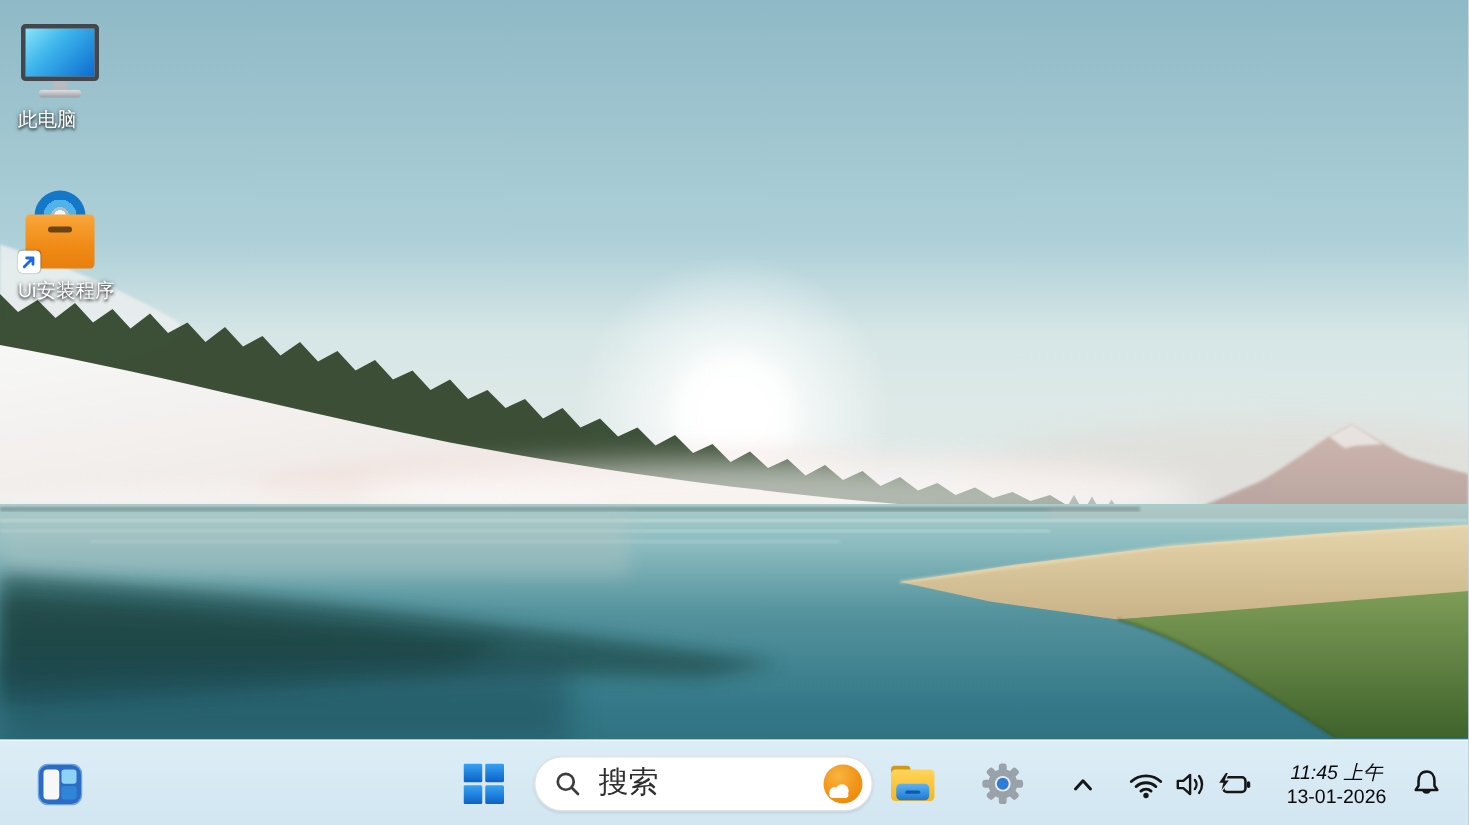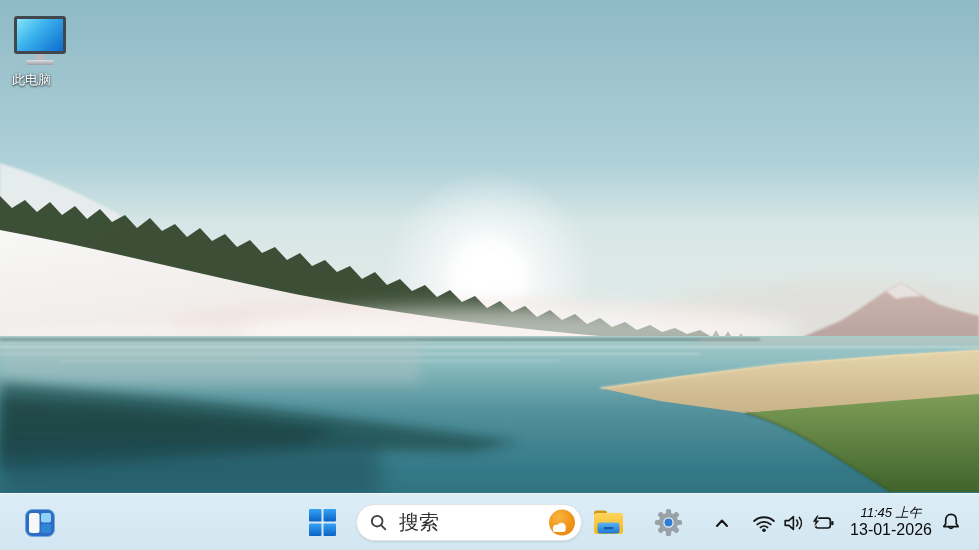--- a/index.html
+++ b/index.html
@@ -30,21 +30,21 @@
   .taskbar{position:absolute;left:0;right:0;bottom:0;height:57px;z-index:3;
      background:linear-gradient(#dcedf6,#d2e6f1);border-top:1px solid rgba(255,255,255,.65);box-sizing:border-box;}
   .tb-btn{position:absolute;top:0;height:57px;display:flex;align-items:center;justify-content:center;}
   .search-pill{position:absolute;left:356px;top:10px;width:226px;height:37px;border-radius:19px;background:#fff;
      border:1px solid #dfe3e6;box-shadow:0 1px 2px rgba(0,0,0,.10);display:flex;align-items:center;padding:0 5px 0 12px;box-sizing:border-box;}
   .search-pill input{flex:1;border:none;outline:none;background:transparent;font-size:20px;color:#2e2e2e;margin-left:9px;font-family:"Liberation Sans",sans-serif;min-width:0;}
   .search-pill input::placeholder{color:#2f2f2f;opacity:1;}
   .weather-chip{width:28px;height:28px;flex:0 0 auto;}
   .clock{position:absolute;left:848px;top:0;width:86px;height:57px;display:flex;flex-direction:column;align-items:center;justify-content:center;line-height:1.18;color:#0a0a0a;}
   .clock .t1{font-size:13px;font-style:italic;}
-  .clock .t2{font-size:16px;}
+  .clock .t2{font-size:13px;}
 </style>
 </head>
 <body>
 
 <div class="screen">
 
   <svg class="wallpaper" width="979" height="550" viewBox="0 0 979 550" xmlns="http://www.w3.org/2000/svg">
     <defs>
       <linearGradient id="sky" x1="0" y1="0" x2="0" y2="1">
         <stop offset="0" stop-color="#8fb9c6"></stop>
@@ -139,20 +139,34 @@
     <div class="art">
       <div class="monitor">
         <div class="mon-screen"></div>
         <div class="mon-neck"></div>
         <div class="mon-base"></div>
       </div>
     </div>
     <div class="desk-label">此电脑</div>
   </div>
 
+  <div class="desk-icon" style="top:126px;">
+    <div class="art">
+      <div class="inst-disc"></div>
+      <div class="inst-box">
+          <div class="inst-slot"></div>
+        </div>
+      <div class="shortcut-badge">
+        <svg width="11" height="11" viewBox="0 0 11 11">
+            <path d="M2.2,8.8 L8,3 M8,3 H3.8 M8,3 V7.2" stroke="#1b6ae0" stroke-width="1.9" fill="none" stroke-linecap="round" stroke-linejoin="round"></path>
+          </svg>
+      </div>
+    </div>
+    <div class="desk-label">Ui安装程序</div>
+  </div>
 
 
   <div class="taskbar">
 
     <div class="tb-btn" style="left:20px;width:40px;">
       <svg width="30" height="28" viewBox="0 0 30 28">
         <rect x="0.5" y="0.5" width="29" height="27" rx="7" fill="#2d6cc4" stroke="#6fa6e0" stroke-width="1"></rect>
         <rect x="4" y="4" width="10.5" height="20" rx="2.5" fill="#f6f8f7"></rect>
         <rect x="16" y="4" width="10" height="9.5" rx="2" fill="#8ed2f6"></rect>
         <rect x="16" y="15" width="10" height="9" rx="2" fill="#2f86d6"></rect>

